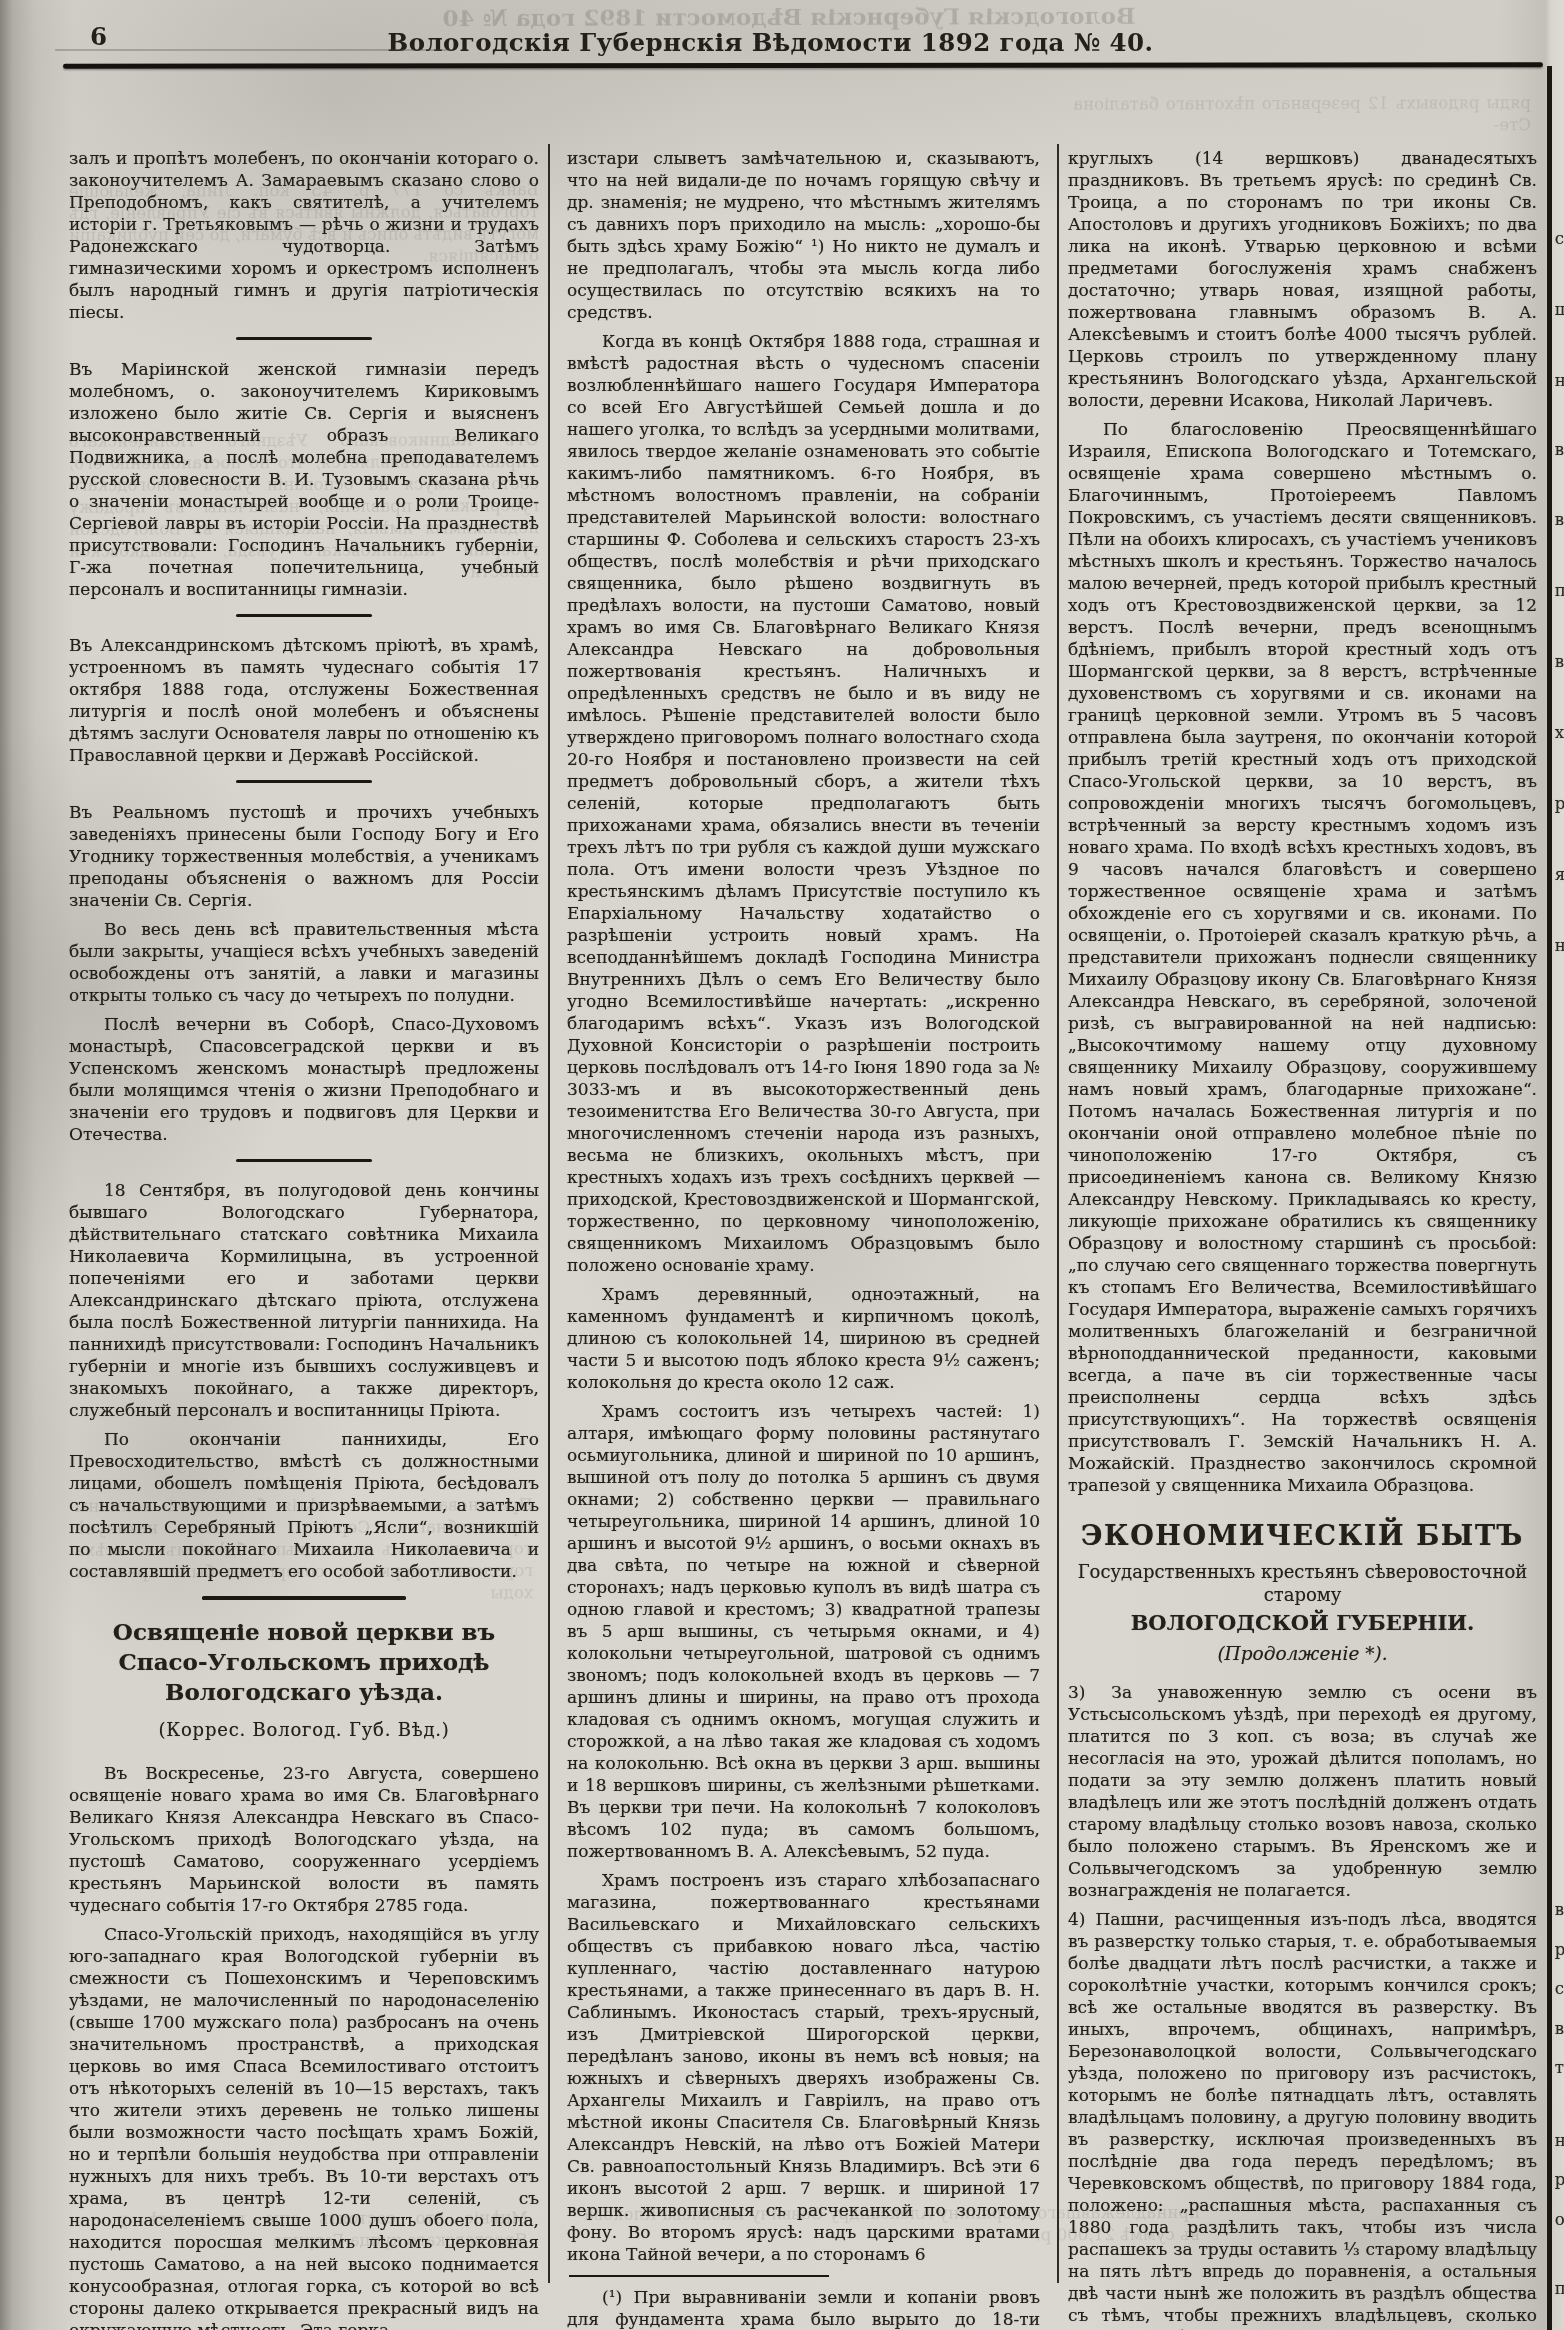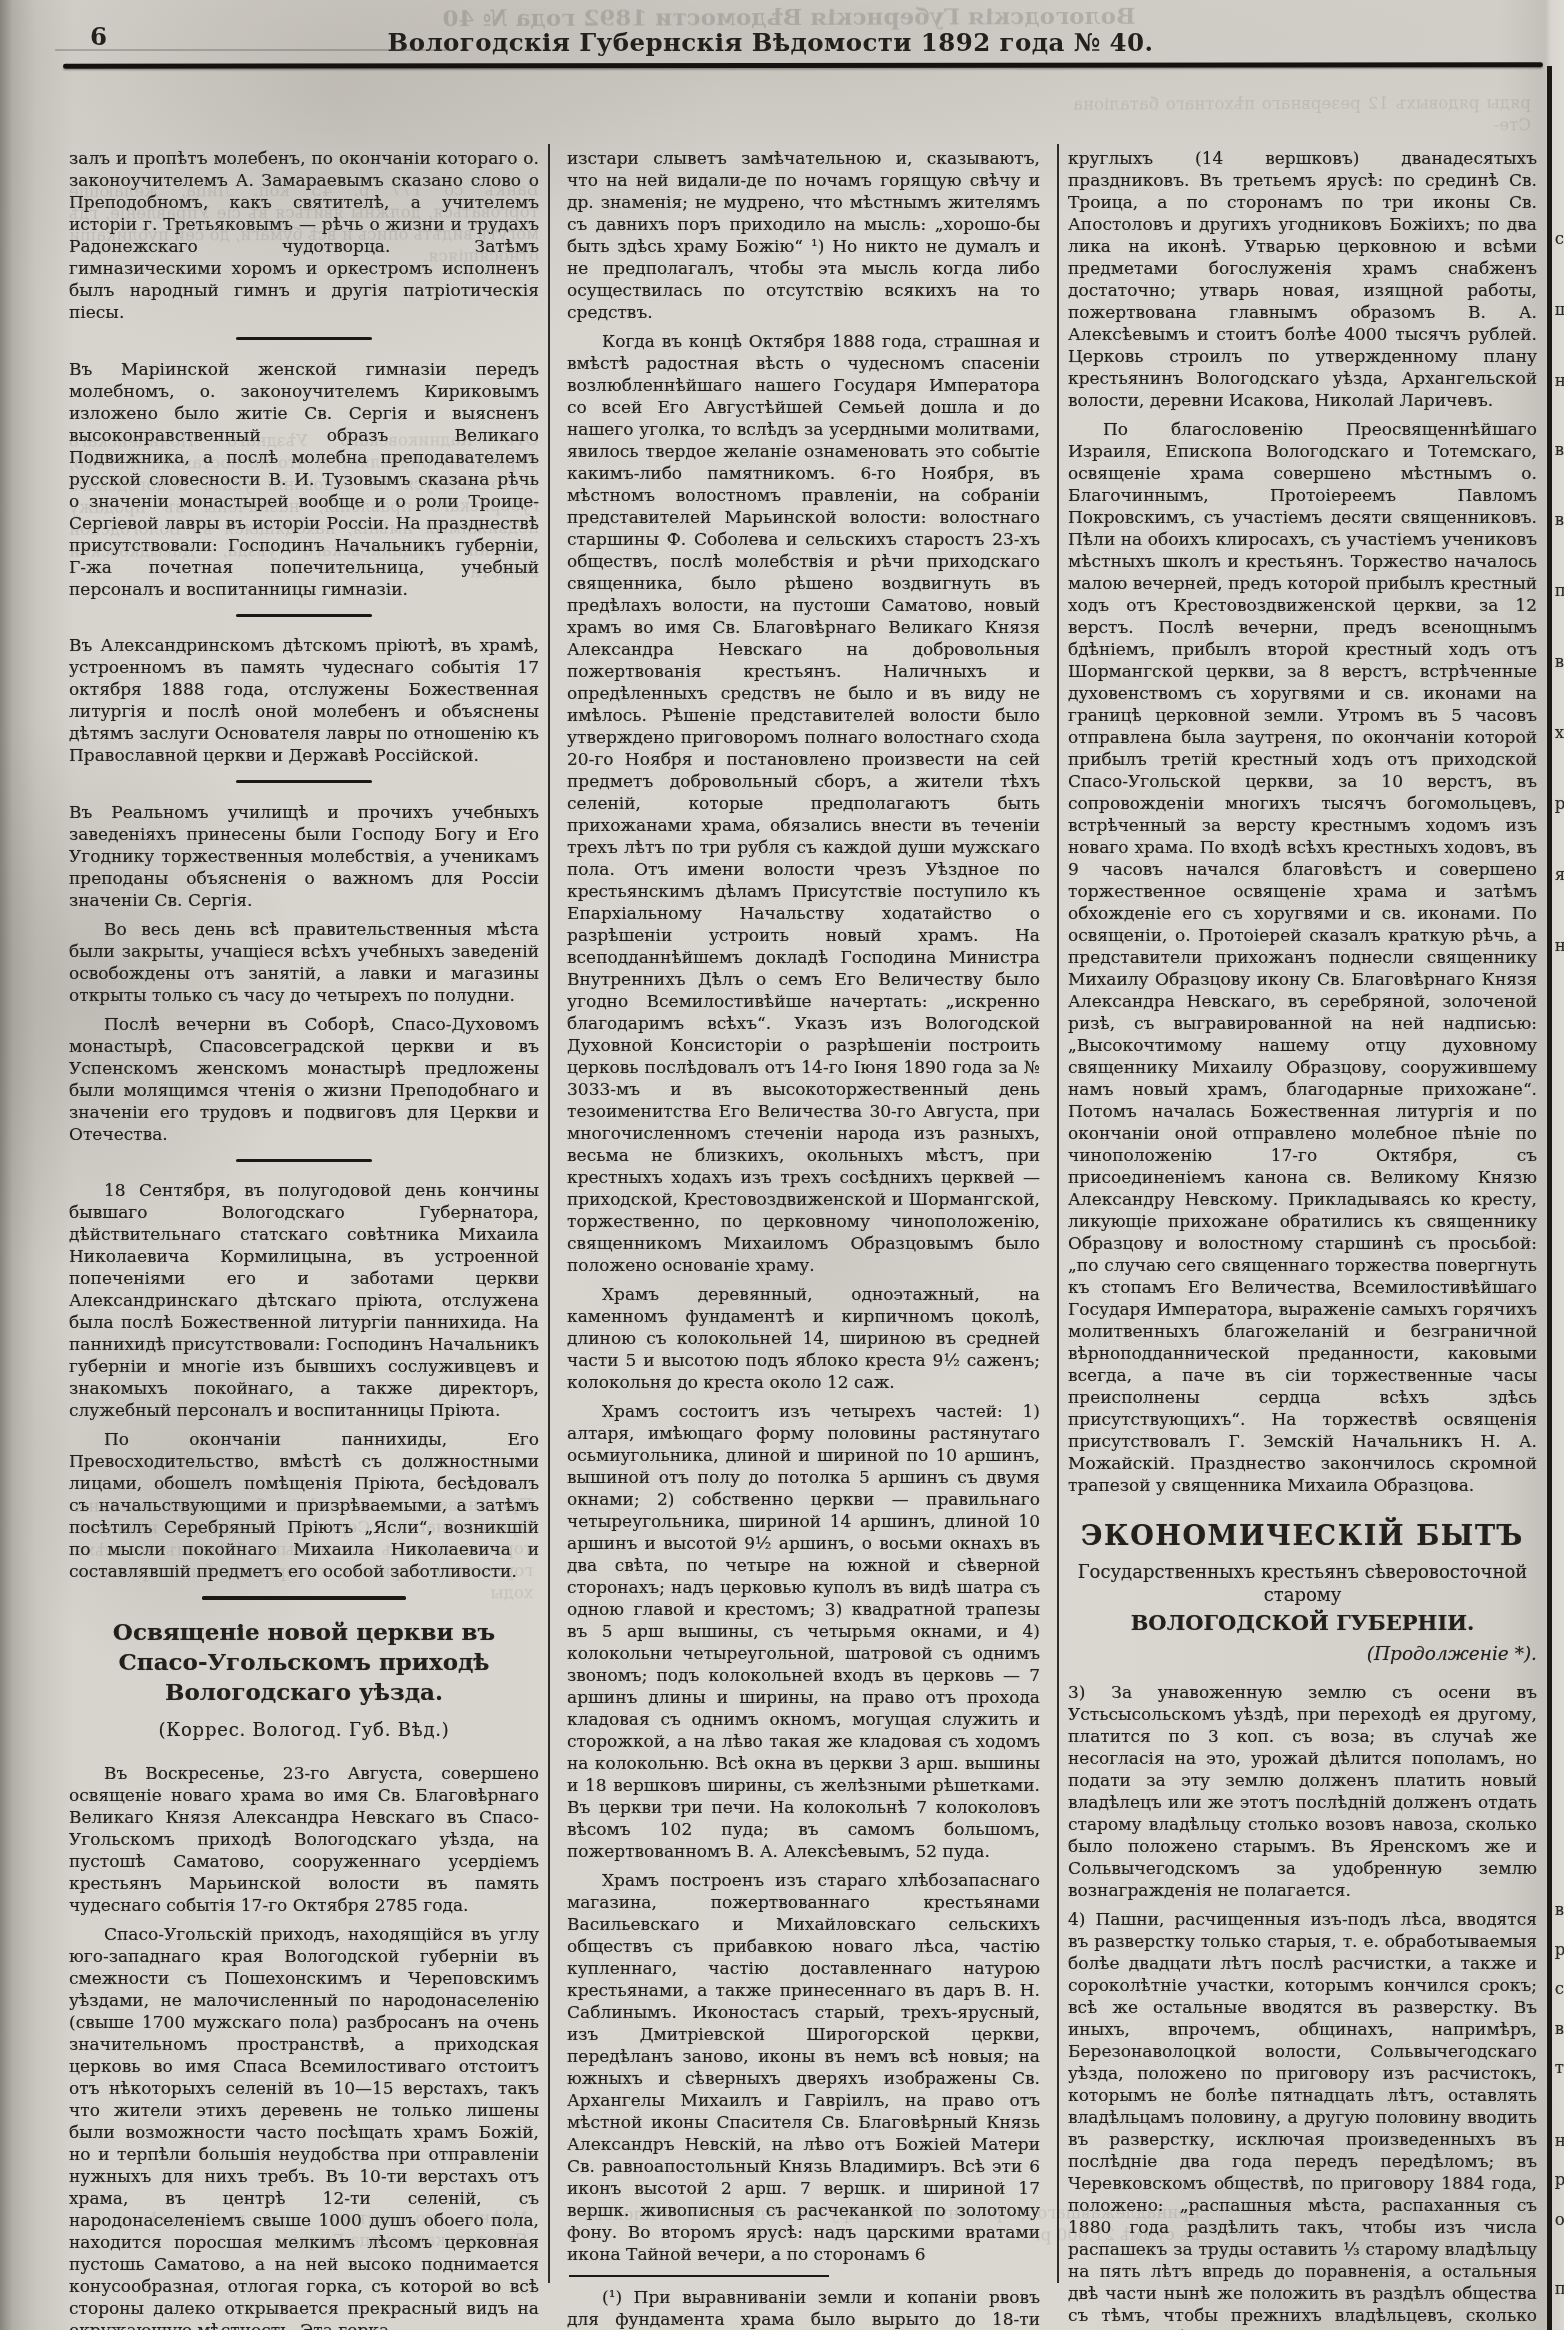--- a/index.html
+++ b/index.html
@@ -30,21 +30,21 @@
   .col3{left:1068px;width:469px;}
   .col p{margin:0 0 7px;text-indent:35px;}
   .col p.noindent{text-indent:0;}
   .sep{width:136px;height:3.2px;background:#1b1813;margin:14px auto 17.4px;border-radius:1.6px;}
   .sep.wide{width:204px;}
   .art-title{font-size:23px;line-height:30px;font-weight:bold;text-align:center;margin:12.6px 4.7px 12.6px;text-indent:0;}
   .byline{text-align:center;font-size:18px;margin:0 0 20.5px;letter-spacing:0.8px;}
   .sec-title{font-size:27px;line-height:36px;font-weight:bold;text-align:center;letter-spacing:1.6px;margin:22px 0 6.3px;}
   .sec-sub{text-align:center;font-size:18px;line-height:23px;margin:0;text-indent:0 !important;}
   .sec-sub-bold{text-align:center;font-weight:bold;font-size:21px;line-height:27px;margin:3.2px 0 6.3px;}
-  .sec-sub-ital{text-align:right;font-style:italic;font-size:18.5px;margin:3.2px 0 16px;}
+  .sec-sub-ital{text-align:center;font-style:italic;font-size:18.5px;margin:3.2px 0 16px;}
   .fnrule{width:260px;height:2.4px;background:#1b1813;margin:9.5px 0 9.5px 1.6px;}
   .footnote{text-indent:35px;}
   .ghost{position:absolute;transform:scaleX(-1) rotate(.2deg);opacity:.13;filter:blur(0.4px);color:#403d38;font-size:16.6px;line-height:22px;text-align:justify;pointer-events:none;}
   .ghost.head{opacity:.2;font-weight:bold;font-size:23px;text-align:center;filter:blur(0.5px);}
 </style>
 </head>
 <body>
 
 <div class="page">
 
@@ -65,21 +65,21 @@
   <div class="vrule v2"></div>
   <div class="page-edge"></div>
 
   <div class="col col1">
     <p class="noindent">залъ и пропѣтъ молебенъ, по окончаніи котораго о. законоучителемъ А. Замараевымъ сказано слово о Преподобномъ, какъ святителѣ, а учителемъ исторіи г. Третьяковымъ — рѣчь о жизни и трудахъ Радонежскаго чудотворца. Затѣмъ гимназическими хоромъ и оркестромъ исполненъ былъ народный гимнъ и другія патріотическія піесы.</p>
     <div class="sep"></div>
     <p class="noindent">Въ Маріинской женской гимназіи передъ молебномъ, о. законоучителемъ Кириковымъ изложено было житіе Св. Сергія и выясненъ высоконравственный образъ Великаго Подвижника, а послѣ молебна преподавателемъ русской словесности В. И. Тузовымъ сказана рѣчь о значеніи монастырей вообще и о роли Троице-Сергіевой лавры въ исторіи Россіи. На празднествѣ присутствовали: Господинъ Начальникъ губерніи, Г-жа почетная попечительница, учебный персоналъ и воспитанницы гимназіи.</p>
     <div class="sep"></div>
     <p class="noindent">Въ Александринскомъ дѣтскомъ пріютѣ, въ храмѣ, устроенномъ въ память чудеснаго событія 17 октября 1888 года, отслужены Божественная литургія и послѣ оной молебенъ и объяснены дѣтямъ заслуги Основателя лавры по отношенію къ Православной церкви и Державѣ Россійской.</p>
     <div class="sep"></div>
-    <p class="noindent">Въ Реальномъ училищѣ и прочихъ учебныхъ заведеніяхъ принесены были Господу Богу и Его Угоднику торжественныя молебствія, а ученикамъ преподаны объясненія о важномъ для Россіи значеніи Св. Сергія.</p>
+    <p class="noindent">Въ Реальномъ пустошѣ и прочихъ учебныхъ заведеніяхъ принесены были Господу Богу и Его Угоднику торжественныя молебствія, а ученикамъ преподаны объясненія о важномъ для Россіи значеніи Св. Сергія.</p>
     <p>Во весь день всѣ правительственныя мѣста были закрыты, учащіеся всѣхъ учебныхъ заведеній освобождены отъ занятій, а лавки и магазины открыты только съ часу до четырехъ по полудни.</p>
     <p>Послѣ вечерни въ Соборѣ, Спасо-Духовомъ монастырѣ, Спасовсеградской церкви и въ Успенскомъ женскомъ монастырѣ предложены были молящимся чтенія о жизни Преподобнаго и значеніи его трудовъ и подвиговъ для Церкви и Отечества.</p>
     <div class="sep"></div>
     <p>18 Сентября, въ полугодовой день кончины бывшаго Вологодскаго Губернатора, дѣйствительнаго статскаго совѣтника Михаила Николаевича Кормилицына, въ устроенной попеченіями его и заботами церкви Александринскаго дѣтскаго пріюта, отслужена была послѣ Божественной литургіи паннихида. На паннихидѣ присутствовали: Господинъ Начальникъ губерніи и многіе изъ бывшихъ сослуживцевъ и знакомыхъ покойнаго, а также директоръ, служебный персоналъ и воспитанницы Пріюта.</p>
     <p>По окончаніи паннихиды, Его Превосходительство, вмѣстѣ съ должностными лицами, обошелъ помѣщенія Пріюта, бесѣдовалъ съ начальствующими и призрѣваемыми, а затѣмъ посѣтилъ Серебряный Пріютъ „Ясли“, возникшій по мысли покойнаго Михаила Николаевича и составлявшій предметъ его особой заботливости.</p>
     <div class="sep wide"></div>
     <h2 class="art-title">Освященіе новой церкви въ Спасо-Угольскомъ приходѣ Вологодскаго уѣзда.</h2>
     <div class="byline">(Коррес. Вологод. Губ. Вѣд.)</div>
     <p>Въ Воскресенье, 23-го Августа, совершено освященіе новаго храма во имя Св. Благовѣрнаго Великаго Князя Александра Невскаго въ Спасо-Угольскомъ приходѣ Вологодскаго уѣзда, на пустошѣ Саматово, сооруженнаго усердіемъ крестьянъ Марьинской волости въ память чудеснаго событія 17-го Октября 2785 года.</p>
     <p>Спасо-Угольскій приходъ, находящійся въ углу юго-западнаго края Вологодской губерніи въ смежности съ Пошехонскимъ и Череповскимъ уѣздами, не малочисленный по народонаселенію (свыше 1700 мужскаго пола) разбросанъ на очень значительномъ пространствѣ, а приходская церковь во имя Спаса Всемилостиваго отстоитъ отъ нѣкоторыхъ селеній въ 10—15 верстахъ, такъ что жители этихъ деревень не только лишены были возможности часто посѣщать храмъ Божій, но и терпѣли большія неудобства при отправленіи нужныхъ для нихъ требъ. Въ 10-ти верстахъ отъ храма, въ центрѣ 12-ти селеній, съ народонаселеніемъ свыше 1000 душъ обоего пола, находится поросшая мелкимъ лѣсомъ церковная пустошь Саматово, а на ней высоко поднимается конусообразная, отлогая горка, съ которой во всѣ стороны далеко открывается прекрасный видъ на окружающую мѣстность. Эта горка</p>

